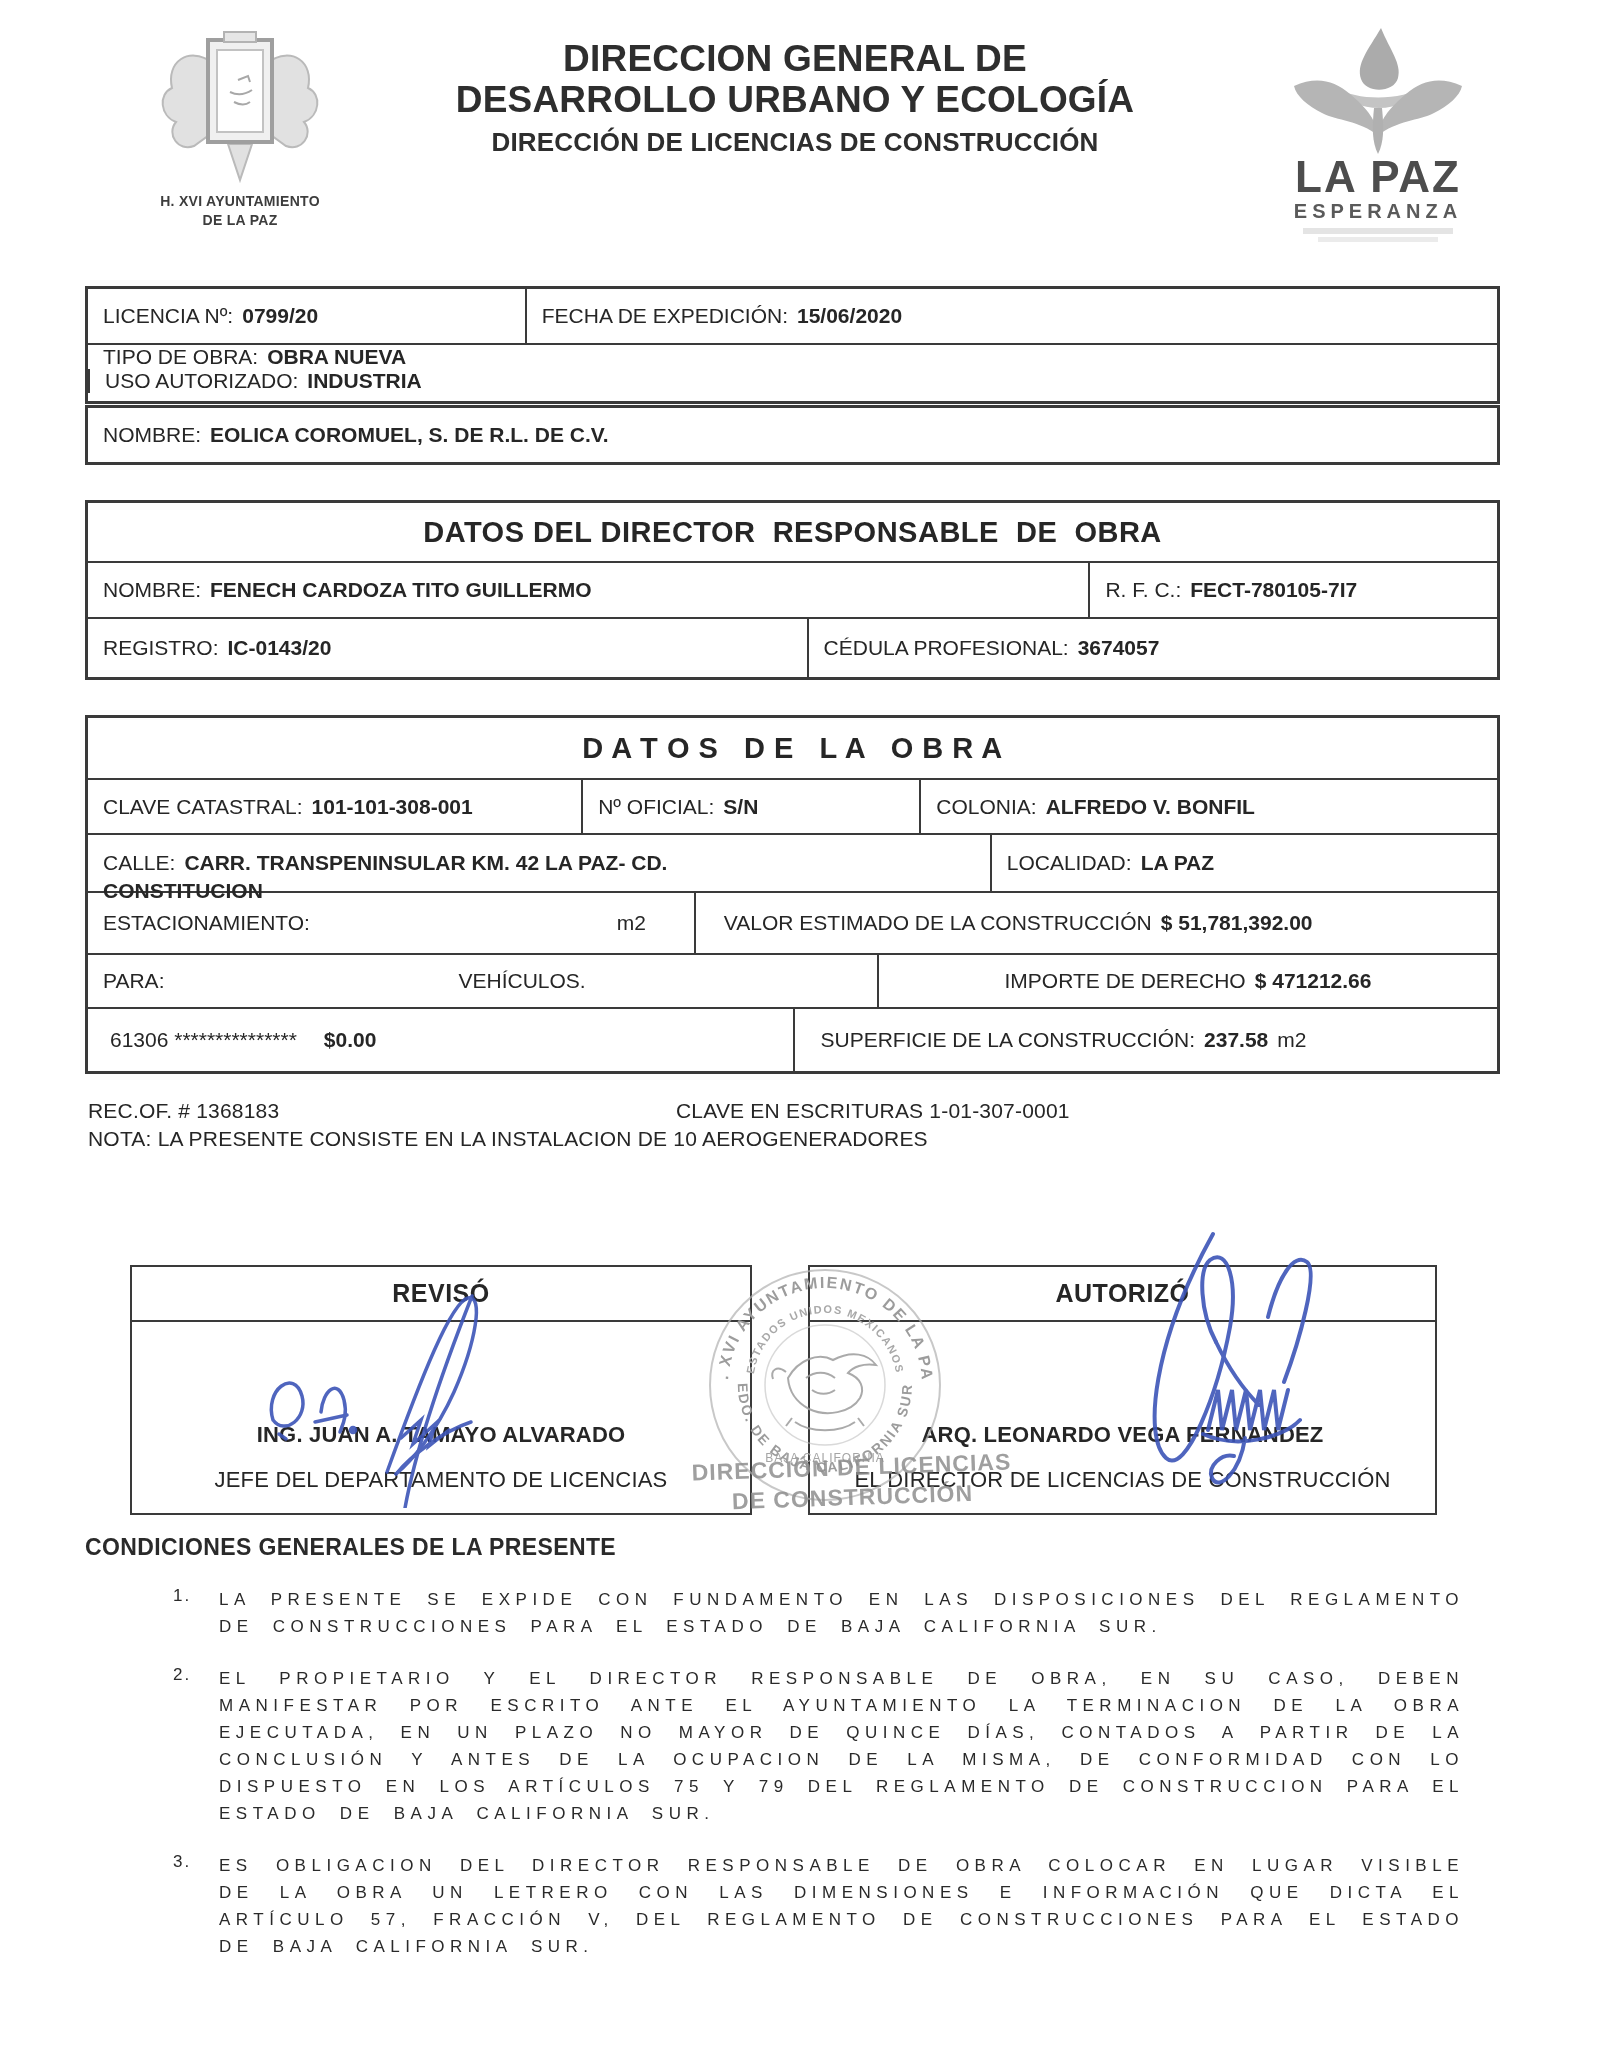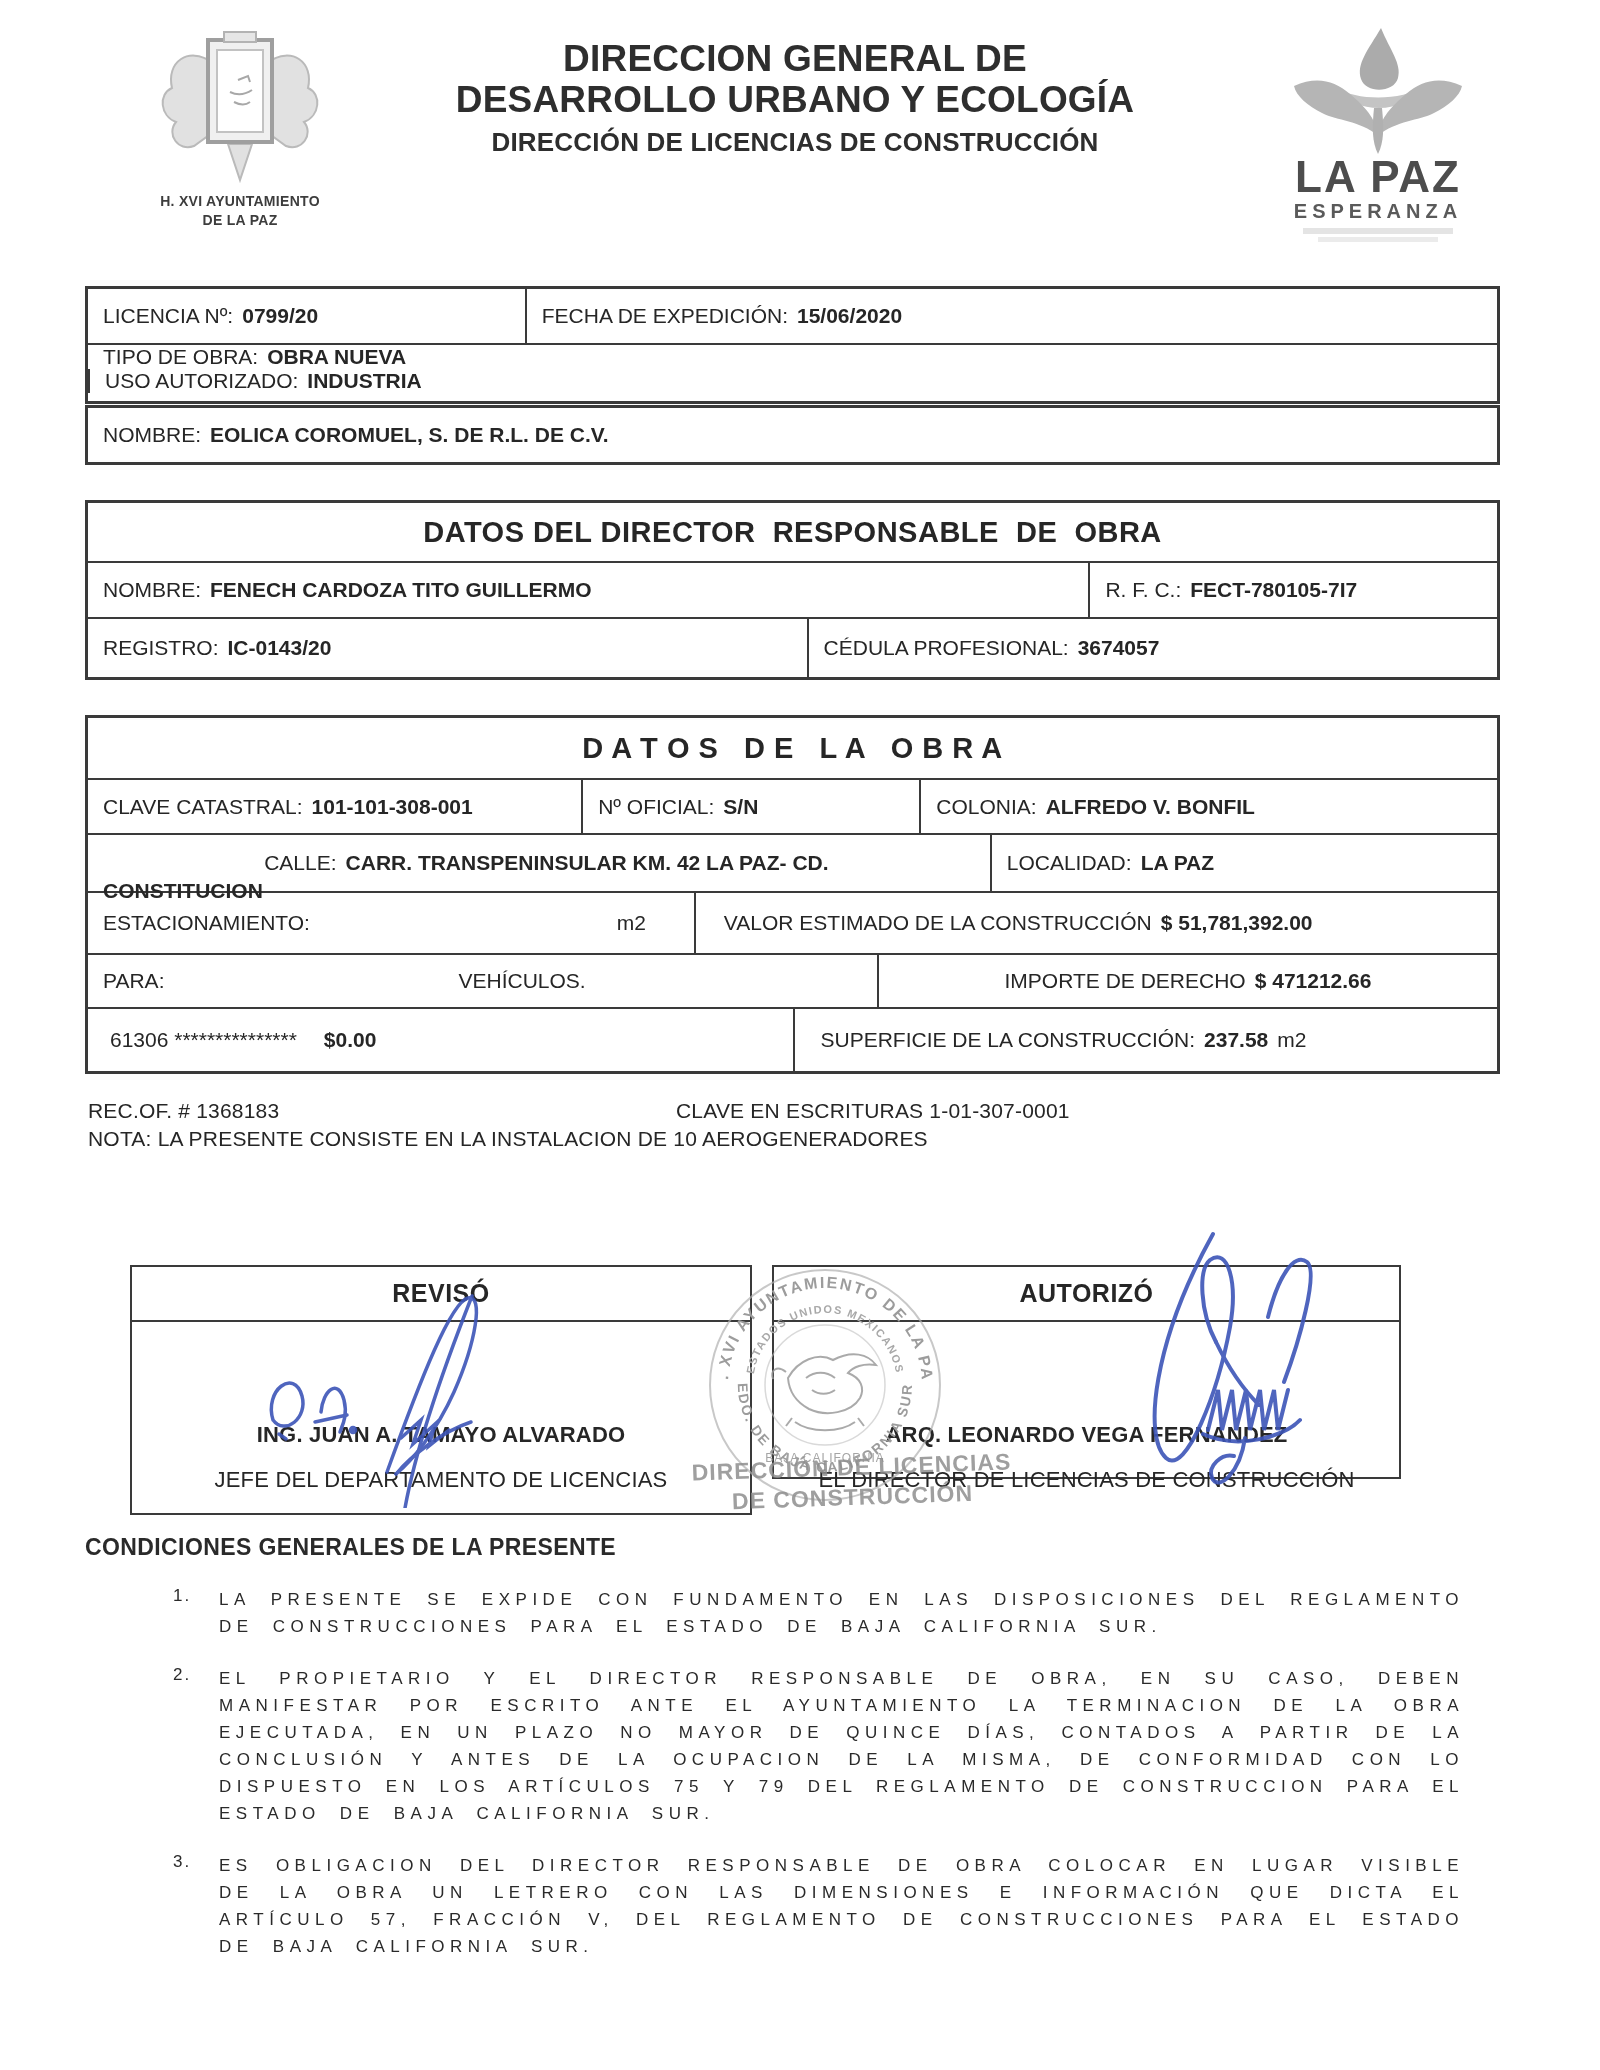--- a/index.html
+++ b/index.html
@@ -162,21 +162,21 @@
       <div class="cell" style="width:24%;">
         <span class="lbl">Nº OFICIAL:</span>
         <span class="val">S/N</span>
       </div>
       <div class="cell" style="width:41%;">
         <span class="lbl">COLONIA:</span>
         <span class="val">ALFREDO V. BONFIL</span>
       </div>
     </div>
     <div class="trow" style="height:58px;">
-      <div class="cell" style="width:64%;position:relative;overflow:visible;justify-content:center;">
+      <div class="cell" style="width:64%;position:relative;overflow:visible;">
         <span class="lbl">CALLE:</span>
         <span class="val">CARR. TRANSPENINSULAR KM. 42 LA PAZ- CD.</span>
         <span class="val" style="position:absolute;left:15px;top:44px;z-index:3;">CONSTITUCION</span>
       </div>
       <div class="cell" style="width:36%;">
         <span class="lbl">LOCALIDAD:</span>
         <span class="val">LA PAZ</span>
       </div>
     </div>
     <div class="trow" style="height:62px;">
@@ -214,21 +214,21 @@
 
   <div class="abs refline" style="left:88px;top:1099px;">REC.OF. # 1368183</div>
   <div class="abs refline" style="left:676px;top:1099px;">CLAVE EN ESCRITURAS 1-01-307-0001</div>
   <div class="abs refline" style="left:88px;top:1127px;">NOTA: LA PRESENTE CONSISTE EN LA INSTALACION DE 10 AEROGENERADORES</div>
 
   <div class="sigbox" style="left:130px;top:1265px;width:622px;height:250px;">
     <div class="sighead">REVISÓ</div>
     <div class="signame" style="top:155px;">ING. JUAN A. TAMAYO ALVARADO</div>
     <div class="sigrole" style="top:200px;">JEFE DEL DEPARTAMENTO DE LICENCIAS</div>
   </div>
-  <div class="sigbox" style="left:772px;top:1265px;width:629px;height:214px;">
+  <div class="sigbox" style="left:808px;top:1265px;width:629px;height:250px;">
     <div class="sighead">AUTORIZÓ</div>
     <div class="signame" style="top:155px;">ARQ. LEONARDO VEGA FERNANDEZ</div>
     <div class="sigrole" style="top:200px;">EL DIRECTOR DE LICENCIAS DE CONSTRUCCIÓN</div>
   </div>
 
   <div class="abs" style="left:700px;top:1250px;width:250px;height:270px;z-index:4;">
     <svg width="250" height="270" viewBox="0 0 250 270">
       <defs>
         <path id="arcTop" d="M 28,135 A 97,97 0 0 1 222,135"></path>
         <path id="arcInner" d="M 53,135 A 72,72 0 0 1 197,135"></path>

